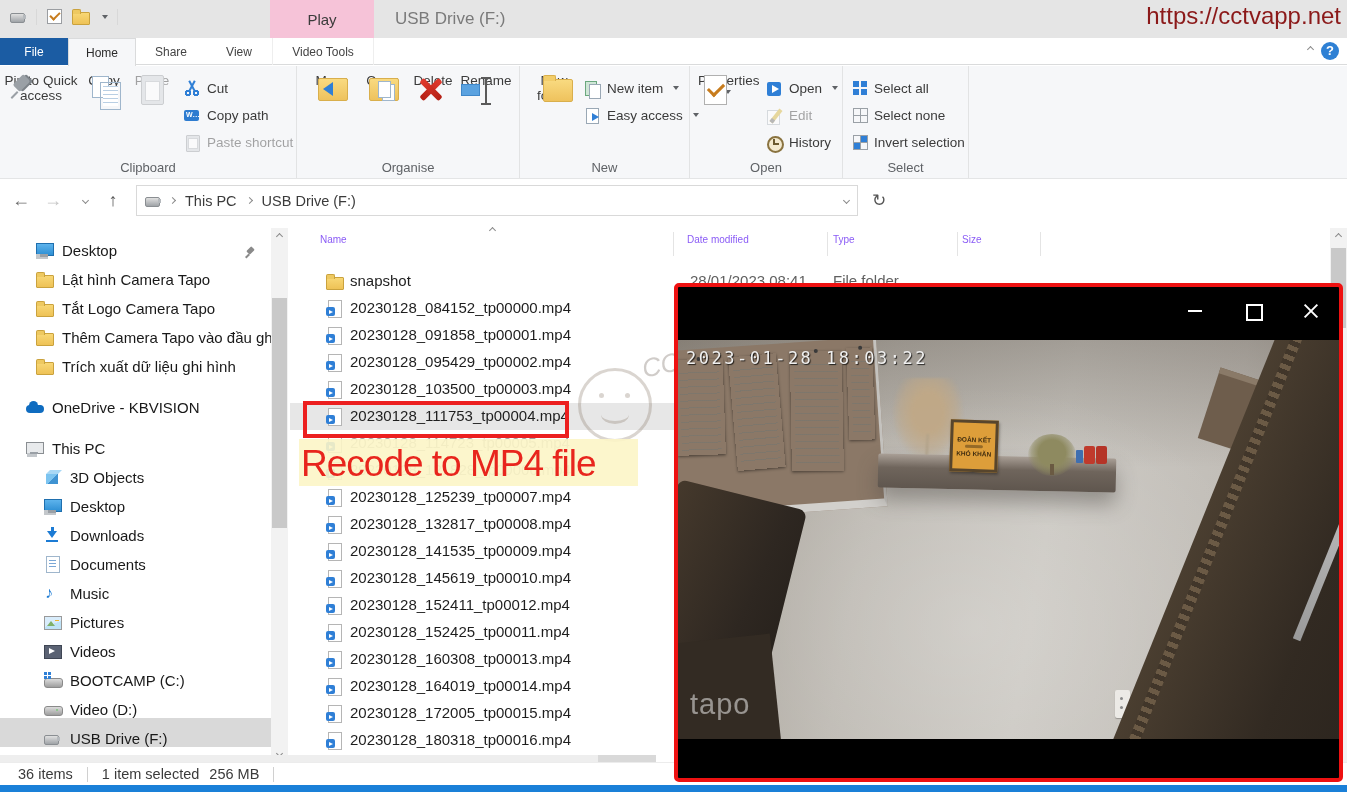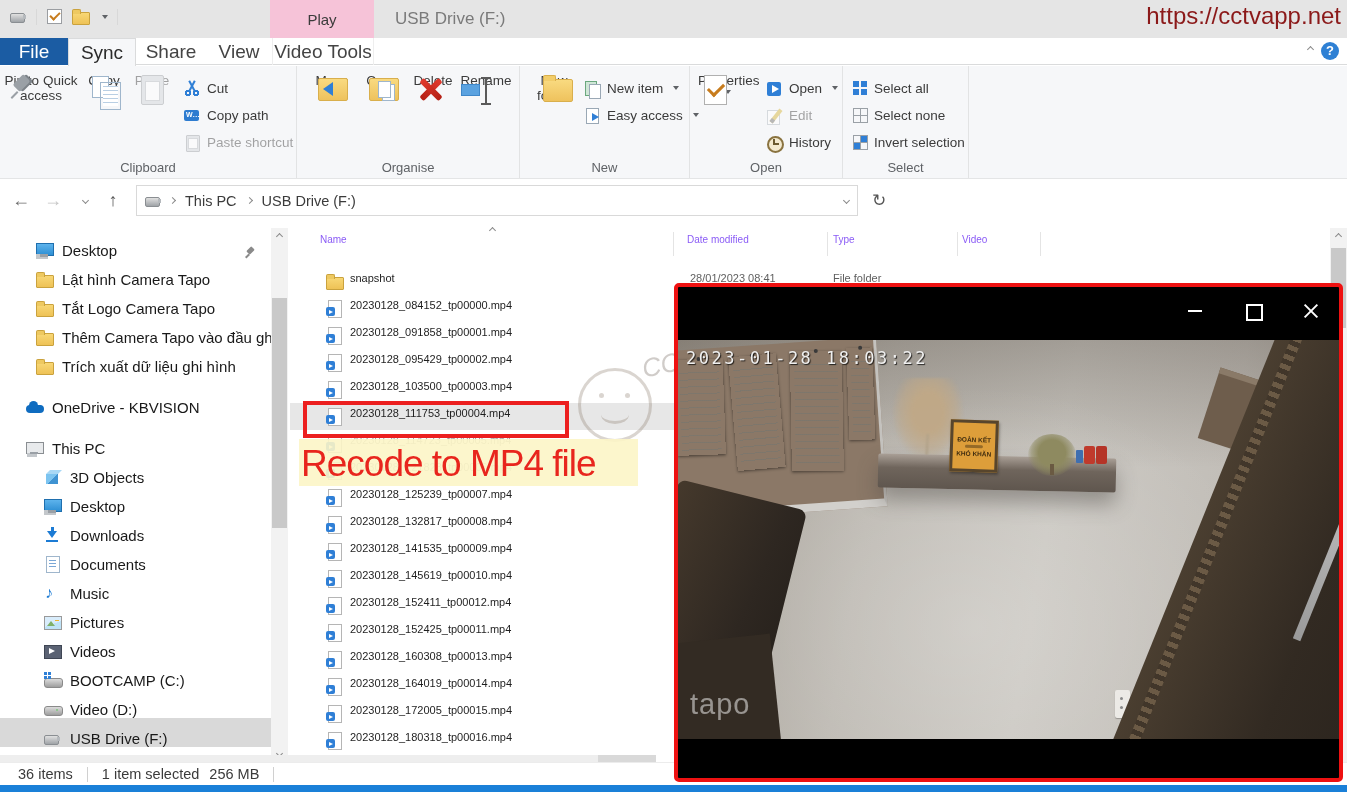--- a/index.html
+++ b/index.html
@@ -11,21 +11,21 @@
   .titlebar{position:absolute;left:0;top:0;width:100%;height:38px;background:#e5e5e5}
   .qat{position:absolute;left:10px;top:8px;display:flex;align-items:center;gap:9px}
   .qsep{width:1px;height:16px;background:#d8d8d8}
   .play-tab{position:absolute;left:270px;top:0;width:104px;height:38px;background:#f6c3d8;
     color:#3b3b3b;font-size:15px;display:flex;align-items:center;justify-content:center}
   .win-title{position:absolute;left:395px;top:9px;font-size:17px;color:#7a7a7a;white-space:nowrap}
   .url-mark{position:absolute;right:6px;top:2px;font-size:24px;color:#8b1919;font-weight:500}
 
   
   .tabrow{position:absolute;left:0;top:38px;width:100%;height:27px;background:#fff;border-bottom:1px solid #dadbdc}
-  .tab{position:absolute;top:0;height:27px;font-size:19px;color:#444;display:flex;align-items:center;justify-content:center;cursor:default}
+  .tab{position:absolute;top:0;height:27px;font-size:12px;color:#444;display:flex;align-items:center;justify-content:center;cursor:default}
   .tab-file{left:0;width:68px;background:#1b5ca3;color:#fff}
   .tab-home{left:68px;width:68px;background:#f6f7f9;border:1px solid #dadbdc;border-bottom:none;height:28px;z-index:2;color:#2b2b2b}
   .tab-share{left:136px;width:70px}
   .tab-view{left:206px;width:66px}
   .tab-video{left:272px;width:102px;border-left:1px solid #eee;border-right:1px solid #eee}
   .ribbon-collapse{position:absolute;right:34px;top:9px}
   .help-btn{position:absolute;right:8px;top:4px;width:18px;height:18px;border-radius:50%;background:#2e80d4}
   .help-btn::before{content:"?";color:#fff;font-size:13px;display:block;text-align:center;line-height:18px;font-weight:bold}
 
   
@@ -175,21 +175,21 @@
   .ic-check::after{left:4px;top:4px;width:8px;height:4px;border-left:2px solid #c77c1e;border-bottom:2px solid #c77c1e;transform:rotate(-45deg)}
 
   
   .filelist{position:absolute;left:290px;top:0;right:0;height:100%}
   .fheaders{position:absolute;left:0;top:4px;width:1040px;height:30px;font-size:10px;color:#8b5cf6}
   .fh{position:absolute;top:5px;cursor:default}
   .h-name{left:30px}.h-date{left:397px}.h-type{left:543px}.h-size{left:672px}
   .hsep{position:absolute;top:3px;width:1px;height:24px;background:#e4e4e4}
   .sortchv{position:absolute;left:200px;top:-1px}
   .frows{position:absolute;left:0;top:43px;width:1040px}
-  .frow{position:relative;height:27px;font-size:11px;color:#1e1e1e;cursor:default}
+  .frow{position:relative;height:27px;font-size:15px;color:#1e1e1e;cursor:default}
   .frow .ic{position:absolute;left:36px;top:5px}
   .fname{position:absolute;left:60px;top:4px;white-space:nowrap}
   .fdate{position:absolute;left:400px;top:4px;color:#5f5f5f}
   .ftype{position:absolute;left:543px;top:4px;color:#5f5f5f}
   .frow.selected{background:#e7e7e7}
   .frow.dim .fname{color:#9f9f9f}
 
   
   .vscroll{position:absolute;width:17px;background:#f2f2f2;z-index:2}
   .sb-side{left:271px;top:3px;height:534px}
@@ -285,21 +285,21 @@
       <span class="caret"></span>
       <span class="qsep"></span>
     </div>
     <div class="play-tab">Play</div>
     <div class="win-title">USB Drive (F:)</div>
     <div class="url-mark">https://cctvapp.net</div>
   </div>
 
   <div class="tabrow">
     <div class="tab tab-file">File</div>
-    <div class="tab tab-home">Sync</div>
+    <div class="tab tab-home">Home</div>
     <div class="tab tab-share">Share</div>
     <div class="tab tab-view">View</div>
     <div class="tab tab-video">Video Tools</div>
     <span class="chv up sm ribbon-collapse"></span>
     <span class="help-btn"></span>
   </div>
 
   <div class="ribbon">
     <div class="rgroup g-clip">
       <div class="bbtn" style="left:4px;width:74px">
@@ -527,21 +527,21 @@
           <span class="chv down sm"></span>
         </span>
     </div>
 
     <div class="filelist">
       <div class="fheaders">
         <span class="chv up sm sortchv"></span>
         <span class="fh h-name">Name</span>
         <span class="fh h-date">Date modified</span>
         <span class="fh h-type">Type</span>
-        <span class="fh h-size">Video</span>
+        <span class="fh h-size">Size</span>
         <span class="hsep" style="left:383px"></span>
         <span class="hsep" style="left:537px"></span>
         <span class="hsep" style="left:667px"></span>
         <span class="hsep" style="left:750px"></span>
       </div>
       <div class="frows">
 
       <div class="frow">
             <span class="ic ic-folder"><i></i></span>
             <span class="fname">snapshot</span>

